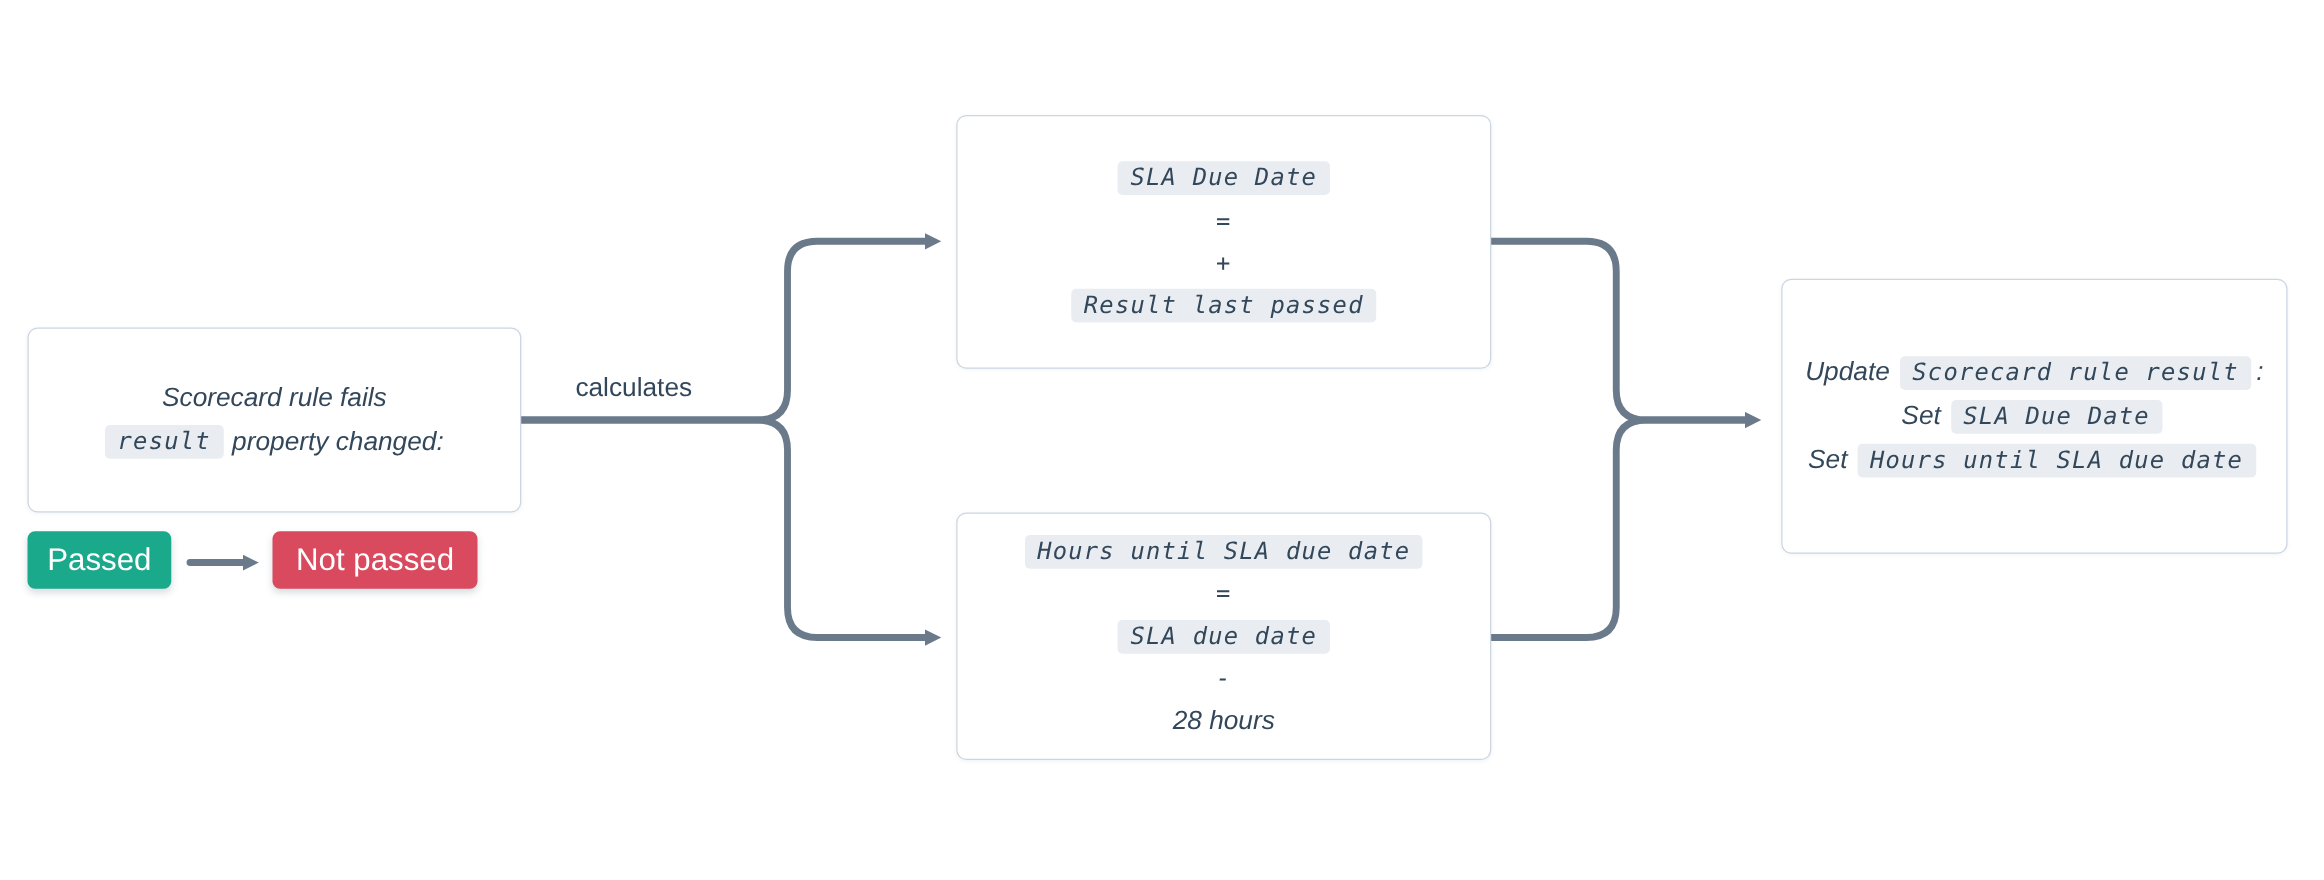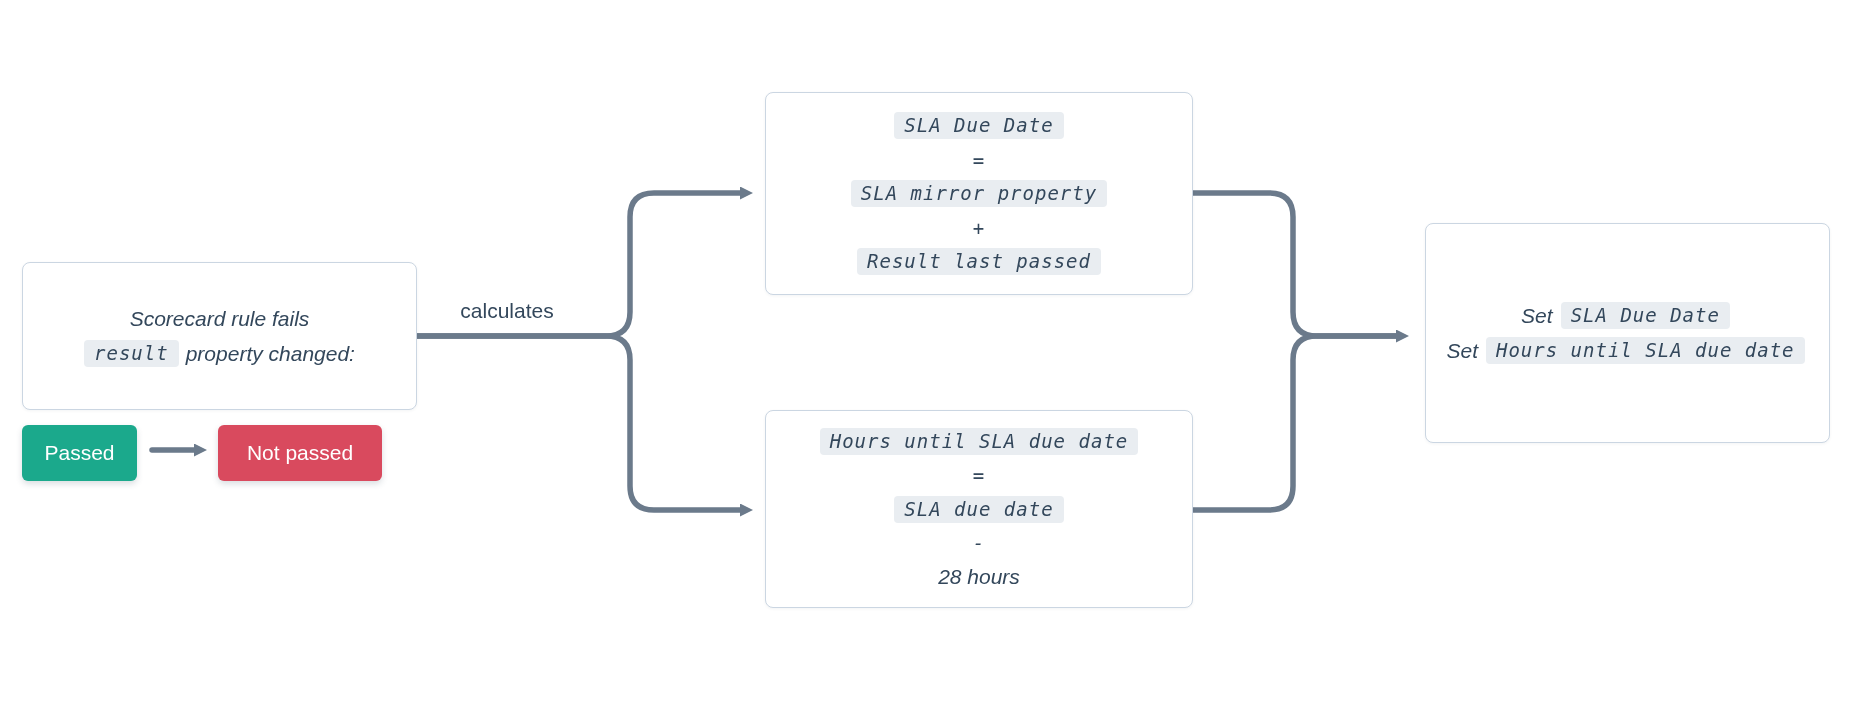--- a/index.html
+++ b/index.html
@@ -56,22 +56,22 @@
 
   .edge-label{
     position:absolute;z-index:2;
     left:507px;top:299px;transform:translateX(-50%);
     font-size:21px;color:var(--text);white-space:pre;
   }
 
   .badge{
     position:absolute;z-index:2;
     display:flex;align-items:center;justify-content:center;
-    height:56px;border-radius:6px;
-    color:var(--badge-text);font-size:21px;
+    height:46px;border-radius:6px;
+    color:var(--badge-text);font-size:25px;
     box-shadow:0 3px 6px rgba(51,71,91,0.18);
     box-sizing:border-box;
   }
   .badge-passed{left:22px;top:425px;width:115px;background:var(--passed-bg);}
   .badge-not-passed{left:218px;top:425px;width:164px;background:var(--not-passed-bg);align-items:center;}
 </style>
 </head>
 <body>
 
 <div class="stage">
@@ -106,31 +106,31 @@
   </div>
   <div class="badge badge-not-passed">
     <span>Not passed</span>
   </div>
 
   <div class="edge-label">calculates</div>
 
   <div class="node calc-box-top">
     <div class="row"><span class="chip mono">SLA Due Date</span></div>
     <div class="row mono">=</div>
-    <div class="row"><span class="chip mono">SLA mirror property</span></div>
     <div class="row mono">+</div>
     <div class="row"><span class="chip mono">Result last passed</span></div>
   </div>
 
   <div class="node calc-box-bottom">
     <div class="row"><span class="chip mono">Hours until SLA due date</span></div>
     <div class="row mono">=</div>
     <div class="row"><span class="chip mono">SLA due date</span></div>
     <div class="row mono">-</div>
     <div class="row">28 hours</div>
   </div>
 
   <div class="node output-box">
+    <div class="line"><span>Update</span><span class="chip mono">Scorecard rule result</span><span>:</span></div>
     <div class="line"><span>Set</span><span class="chip mono">SLA Due Date</span></div>
     <div class="line"><span>Set</span><span class="chip mono">Hours until SLA due date</span></div>
   </div>
 
 </div>
 
 </body></html>

